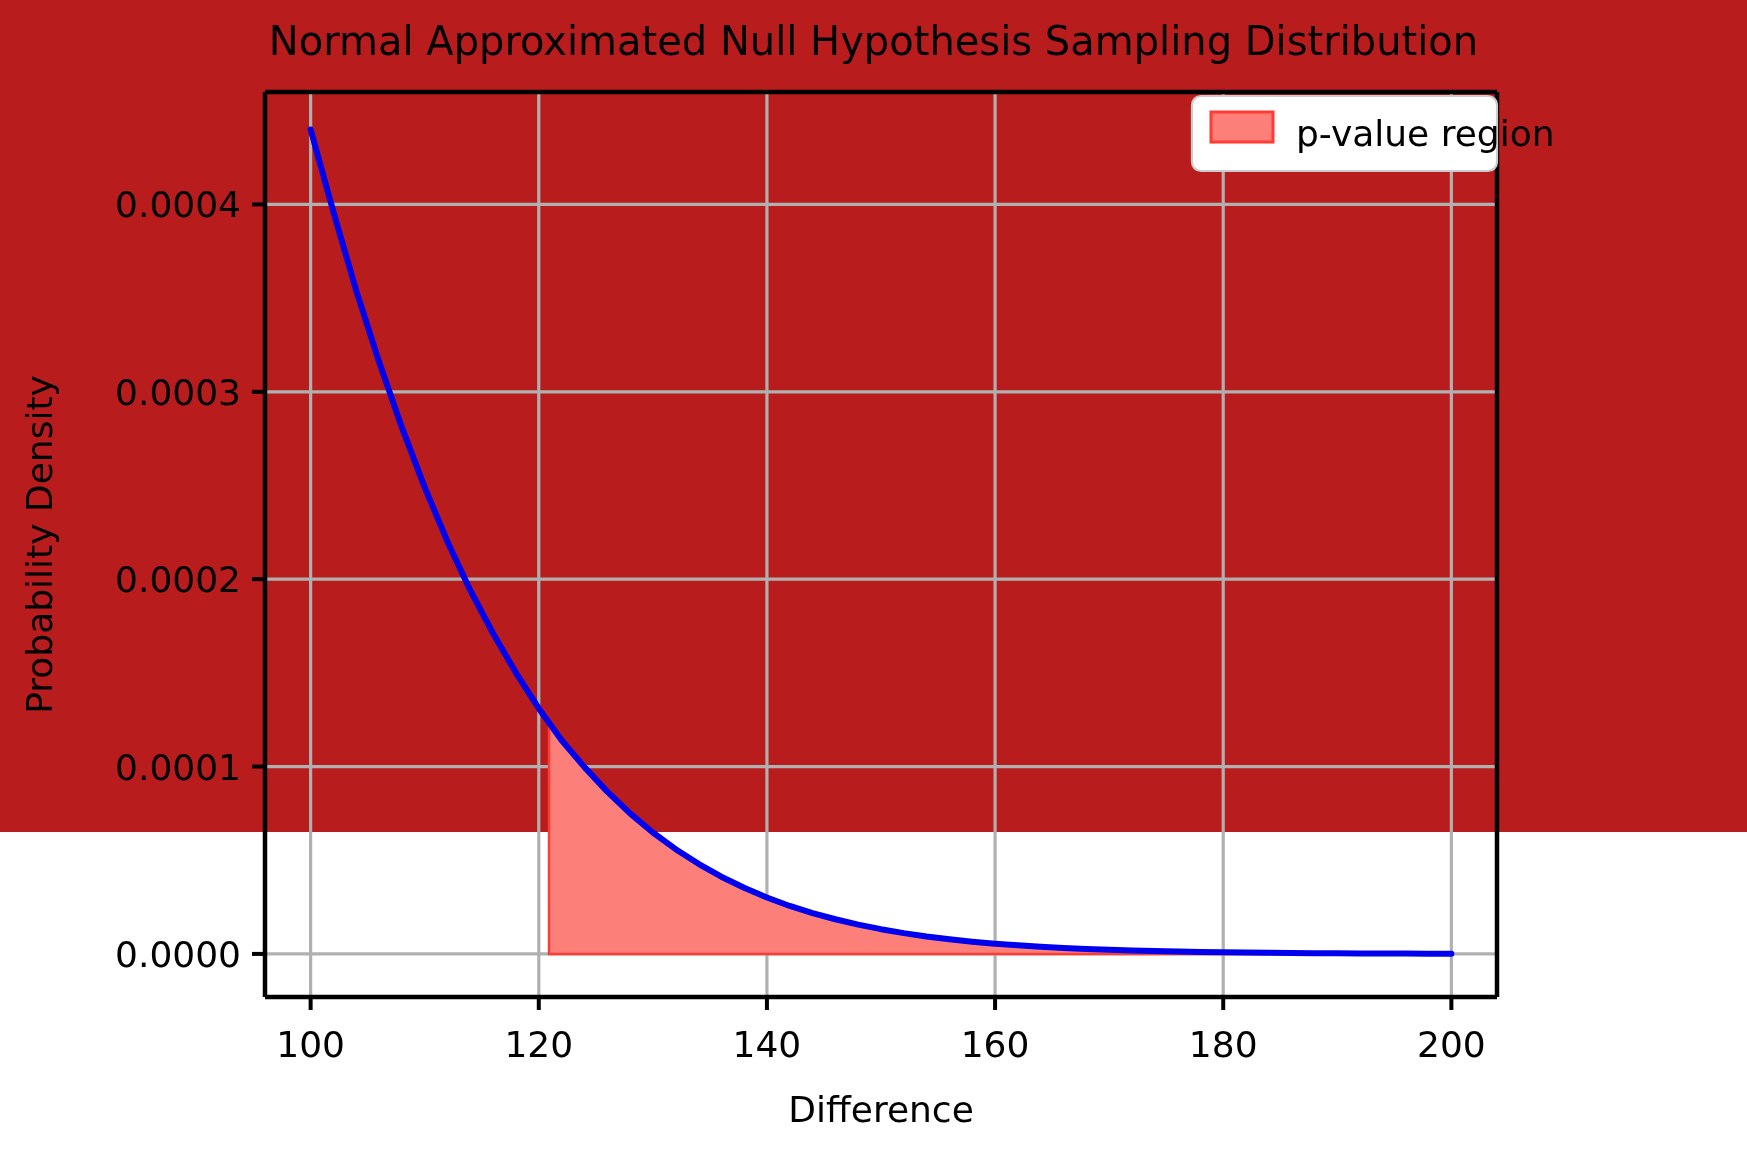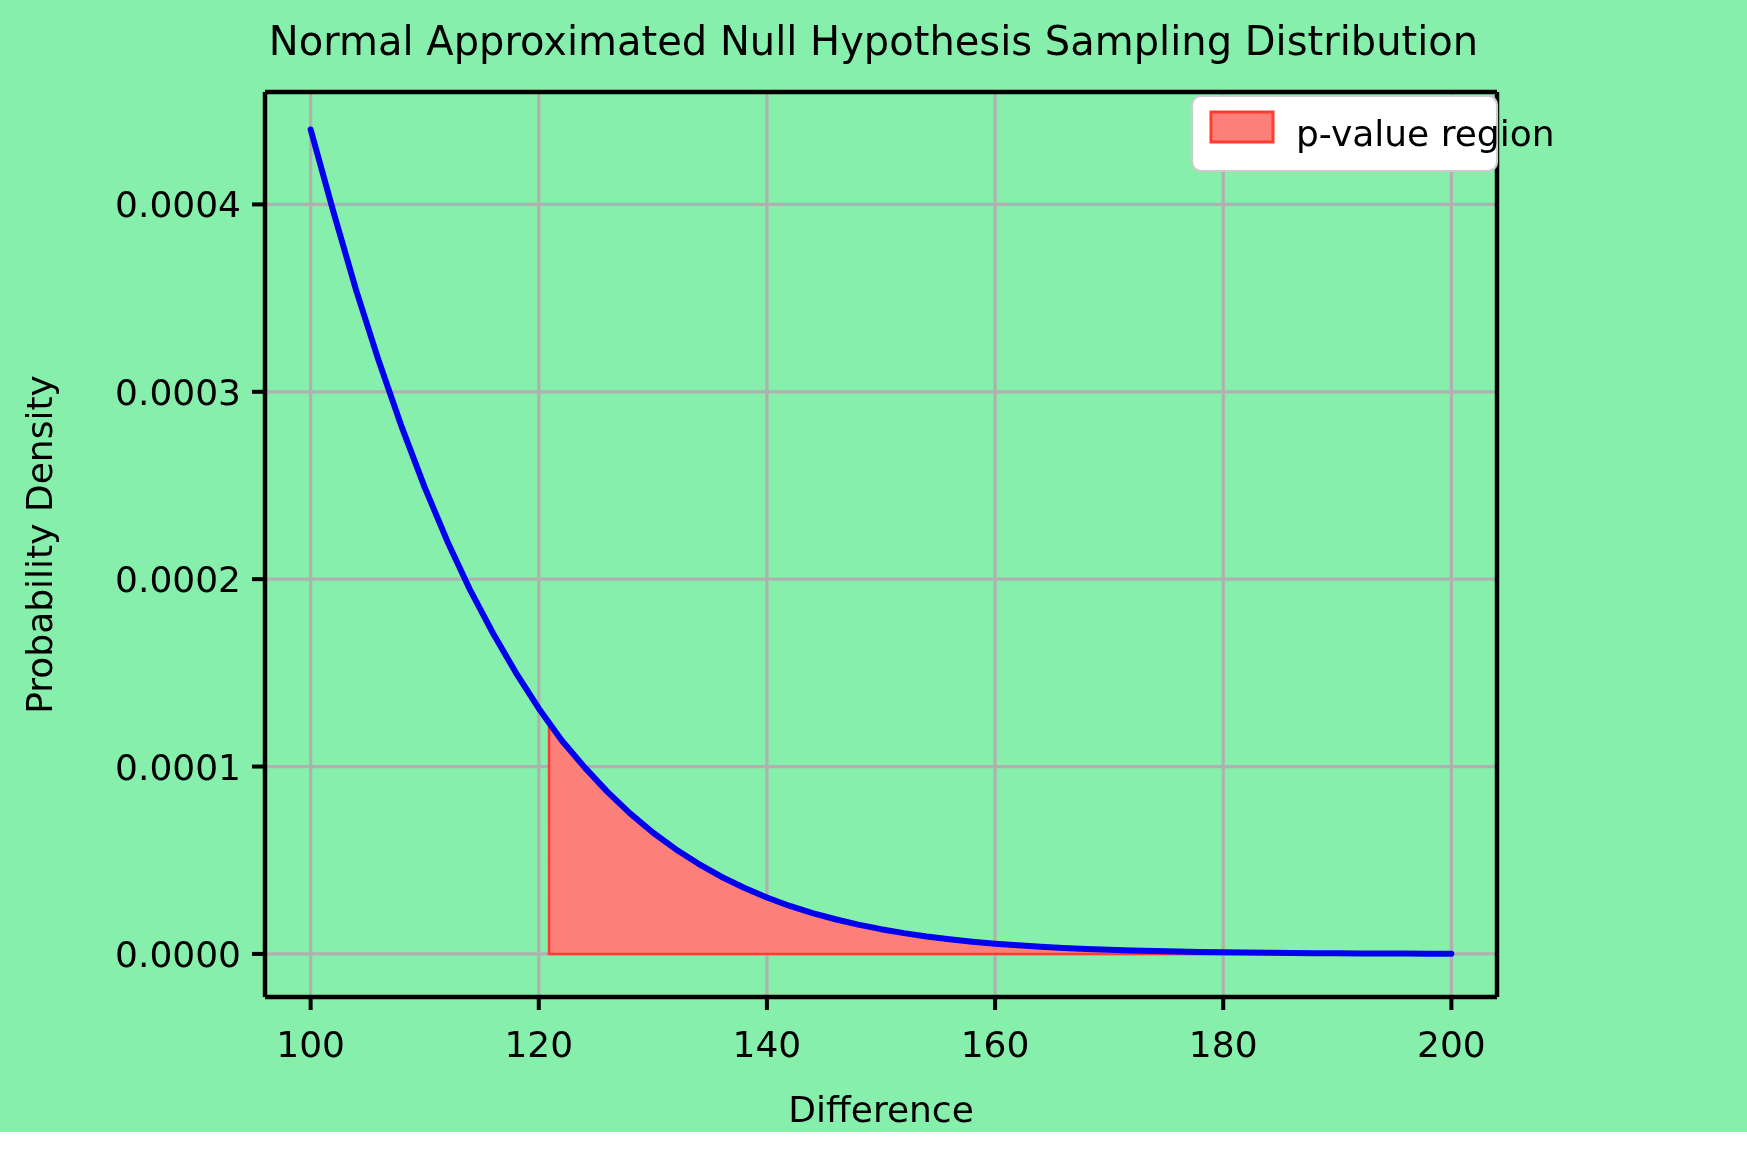--- a/index.html
+++ b/index.html
@@ -9,22 +9,22 @@
   }
   body {
     width: 1747px;
     height: 1158px;
     font-family: "DejaVu Sans", sans-serif;
     overflow: hidden;
   }
   #figure {
     position: relative;
     width: 1747px;
-    height: 1132px;
-    background: #86efac;
+    height: 832px;
+    background: #b91c1c;
   }
   #chart-title {
     position: absolute;
     left: 0;
     top: 18px;
     width: 1747px;
     text-align: center;
     font-size: 40px;
     color: #000000;
     letter-spacing: 0px;

